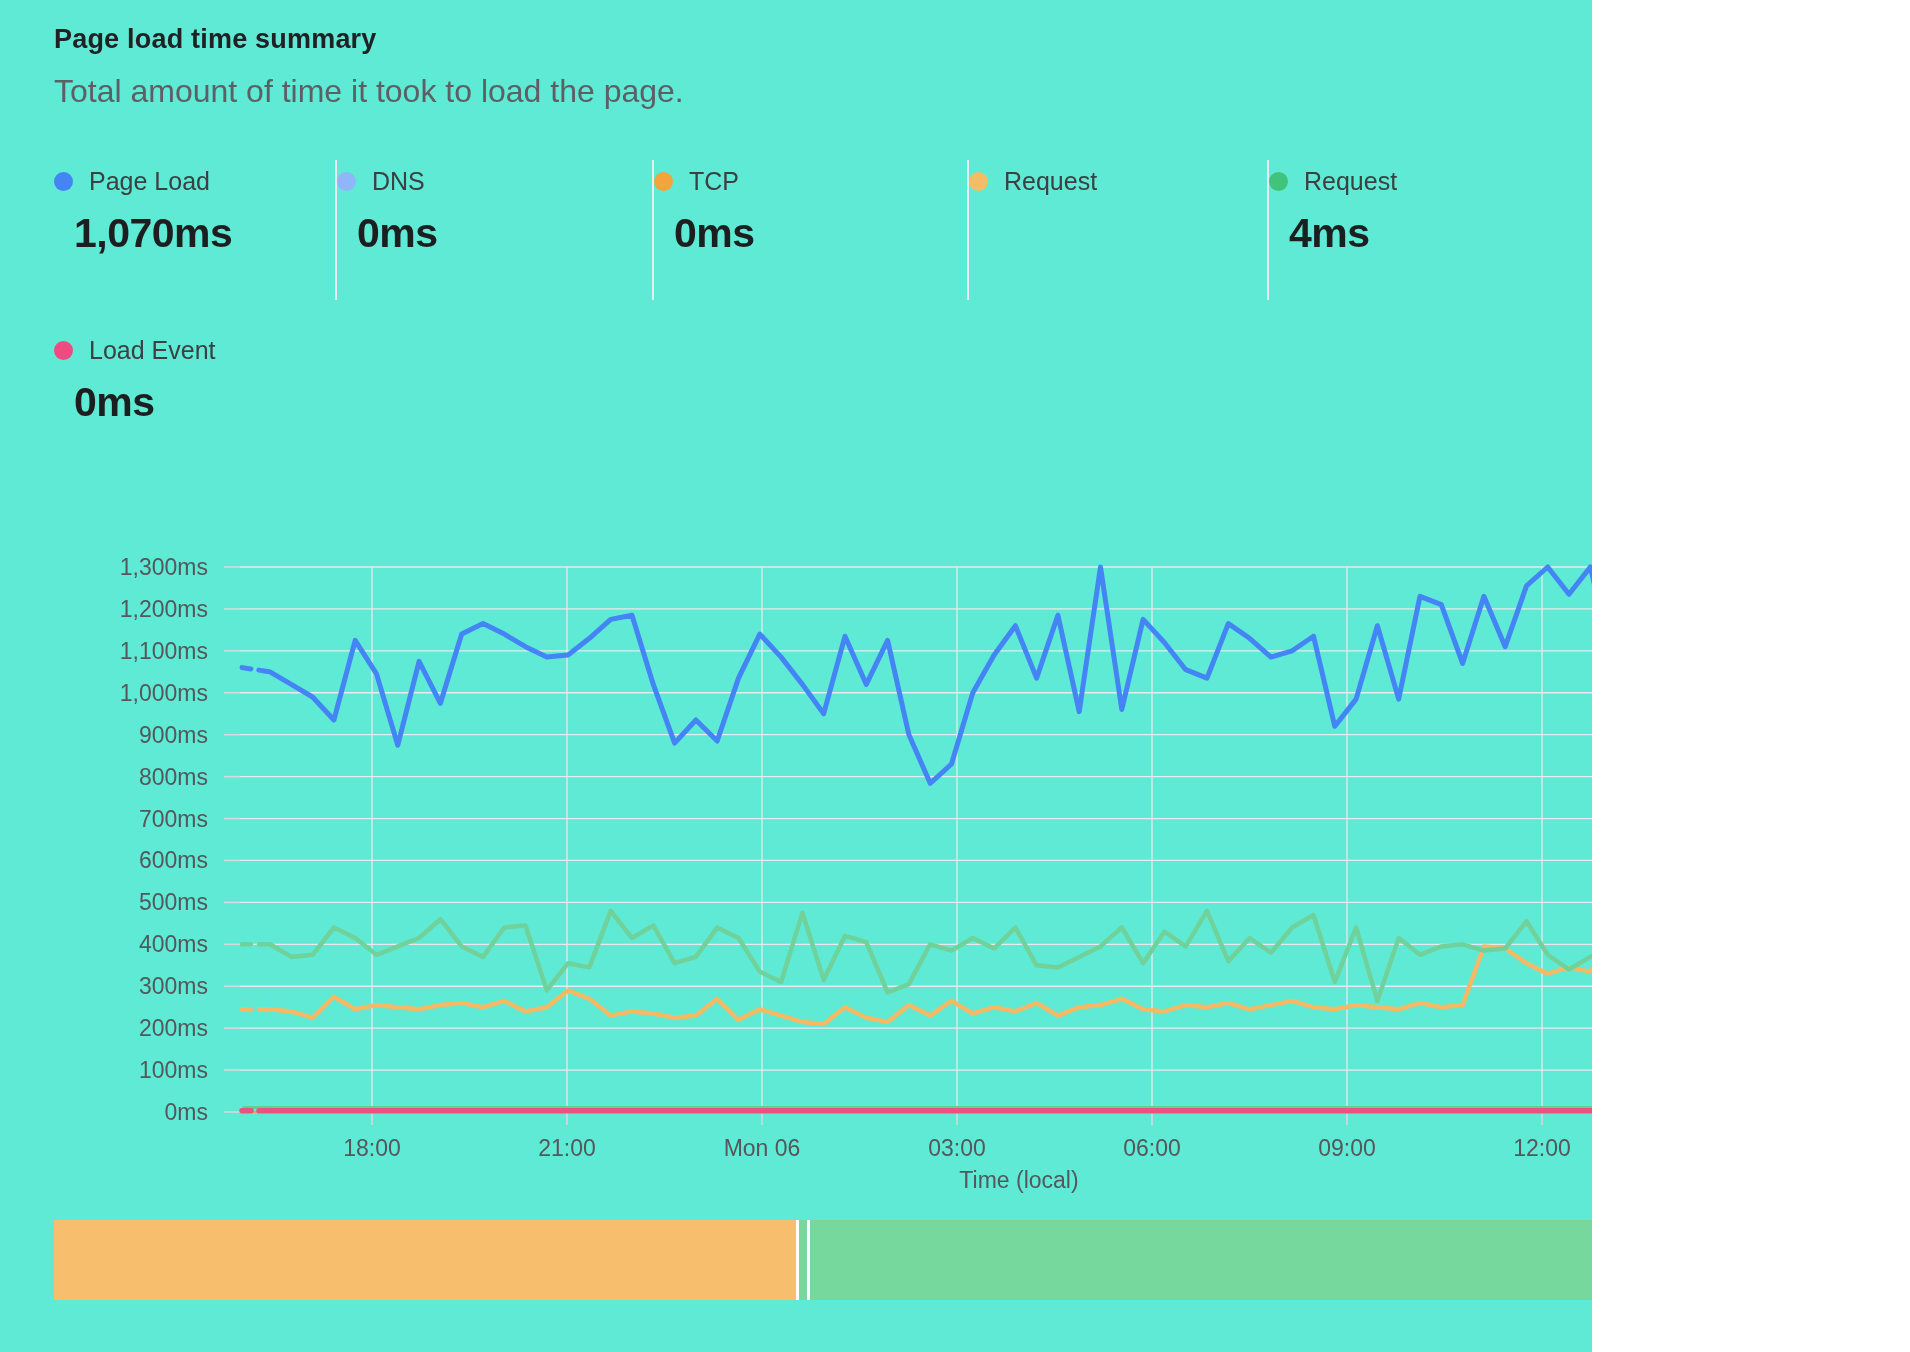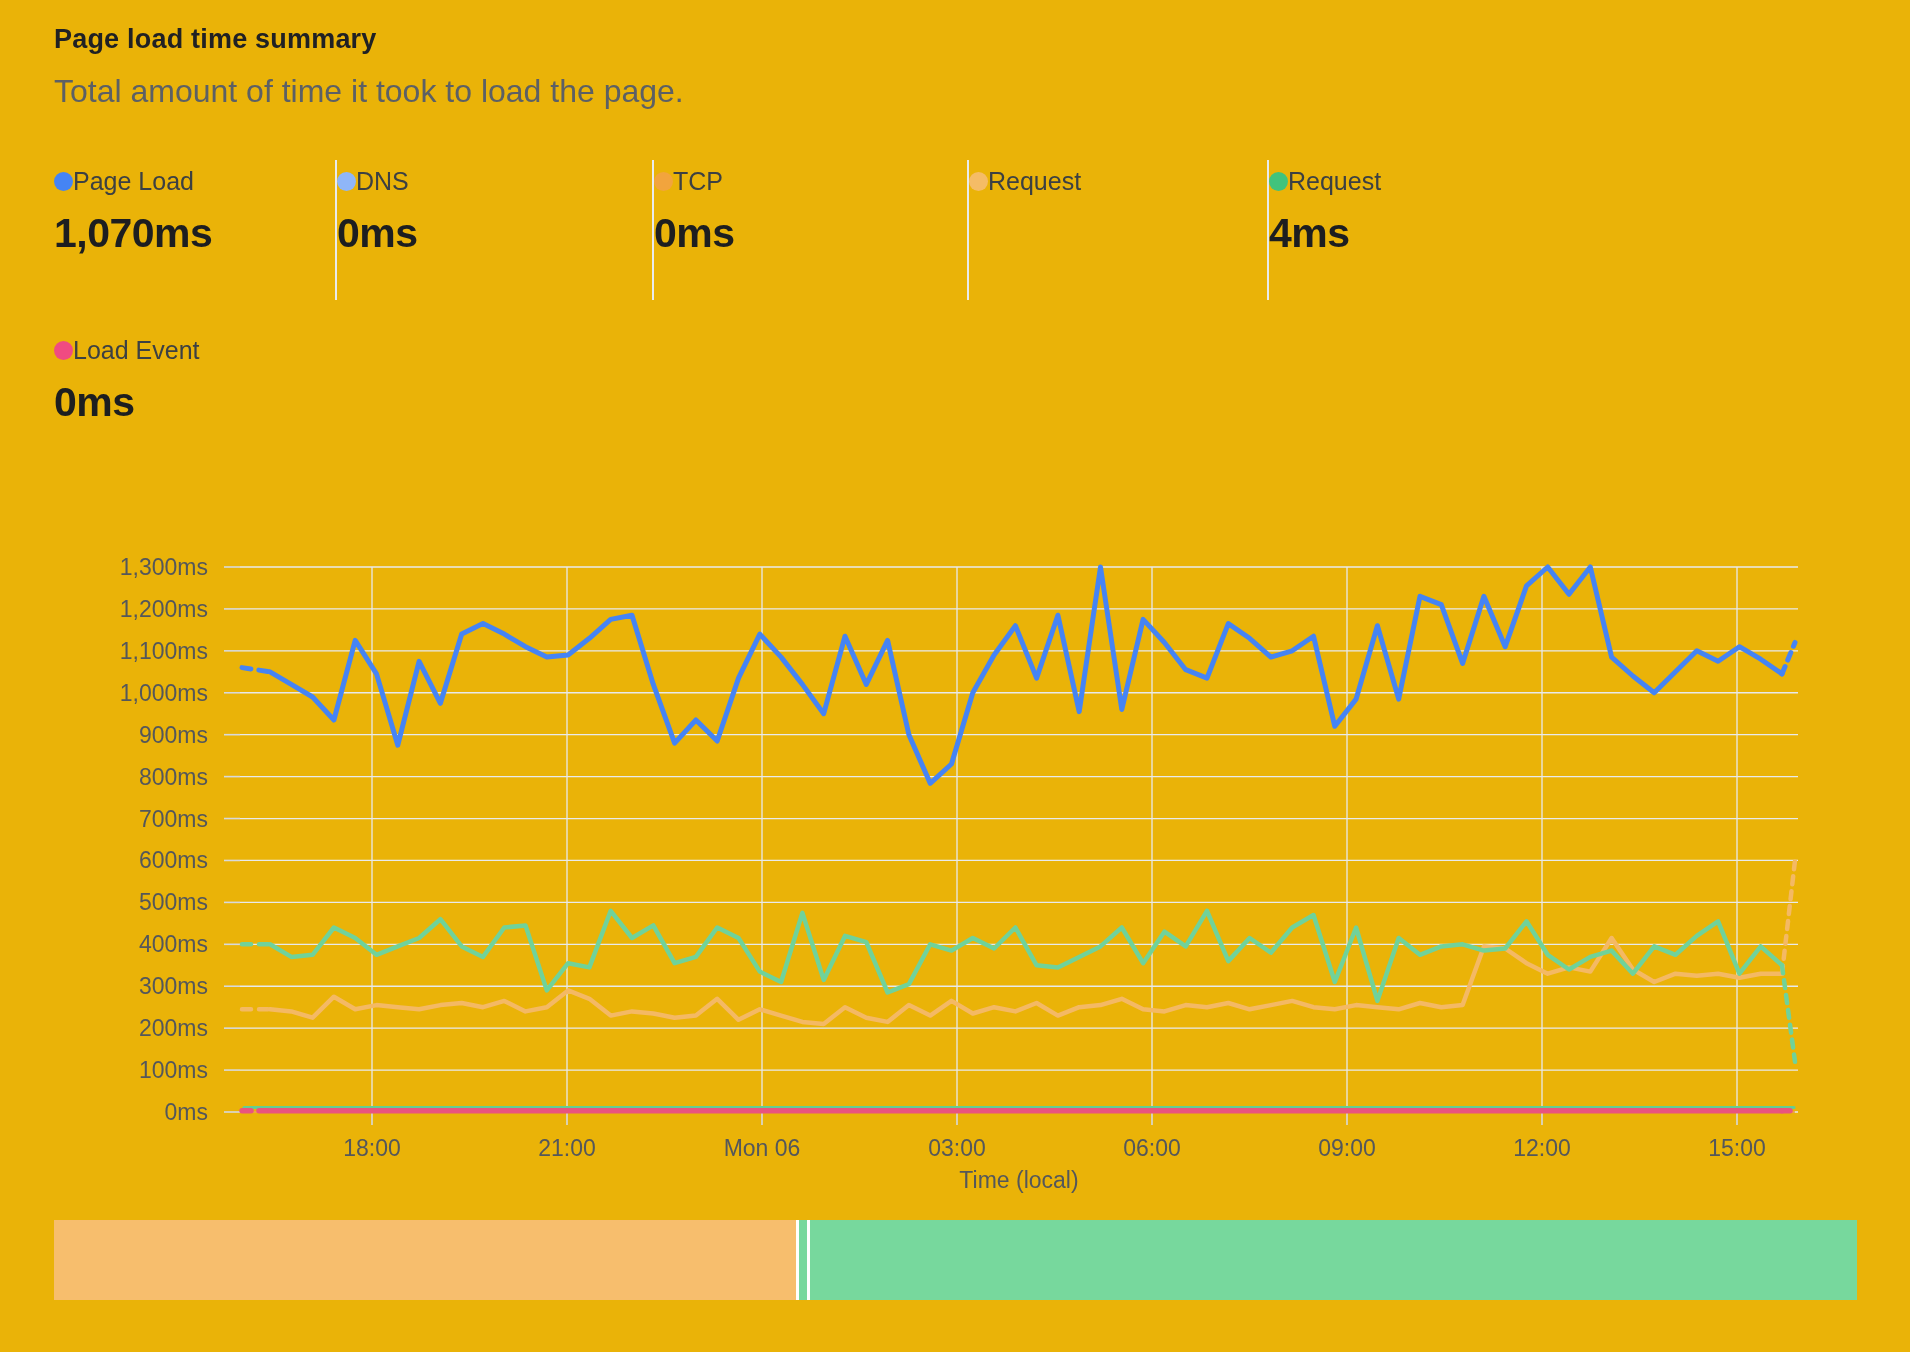--- a/index.html
+++ b/index.html
@@ -1,33 +1,33 @@
 <!DOCTYPE html>
 <html><head>
 <meta charset="utf-8">
 <style>
   html,body{margin:0;padding:0;background:#ffffff;}
-  .page{position:relative;width:1910px;height:1352px;background:#eab308;overflow:hidden;
+  .page{position:relative;width:1592px;height:1352px;background:#5eead4;overflow:hidden;
         font-family:"Liberation Sans",sans-serif;color:#202124;text-decoration:underline;}
   .hdr{position:absolute;left:54px;top:24px;}
   .title{font-size:27px;font-weight:700;color:#202124;letter-spacing:.2px;}
   .subtitle{font-size:32px;color:#5c6065;margin-top:18px;}
   .stats{position:absolute;left:54px;top:160px;display:flex;align-items:stretch;}
   .stat{box-sizing:border-box;min-height:140px;padding-top:6px;}
   .stat:nth-child(1){width:281px;}
   .stat:nth-child(2){width:317px;}
   .stat:nth-child(3){width:315px;}
   .stat:nth-child(4){width:300px;}
   .stat:nth-child(5){width:316px;}
   .stat:nth-child(6){width:300px;}
   .stat + .stat{border-left:2px solid #e9ebee;}
-  .stat-top{display:flex;align-items:center;gap:0;height:30px;}
+  .stat-top{display:flex;align-items:center;gap:16px;height:30px;}
   .dot{width:19px;height:19px;border-radius:50%;flex:0 0 auto;}
   .stat-label{font-size:25px;color:#3c4043;}
-  .stat-value{font-size:41px;font-weight:700;color:#1d1e20;margin-top:14px;letter-spacing:-.5px;}
+  .stat-value{font-size:41px;font-weight:700;color:#1d1e20;margin-top:14px;letter-spacing:-.5px;margin-left:20px;}
   .stats2{position:absolute;left:54px;top:335px;}
   svg text{font-family:"Liberation Sans",sans-serif;}
   .axis-text{font-size:23px;fill:#54575b;}
   .xlabel-text{font-size:23px;fill:#54575b;}
   .chart{position:absolute;left:0;top:420px;}
   .loadbar{position:absolute;left:54px;top:1220px;width:1803px;height:80px;display:flex;}
   .loadbar > div{height:100%;}
 </style>
 </head>
 <body>

